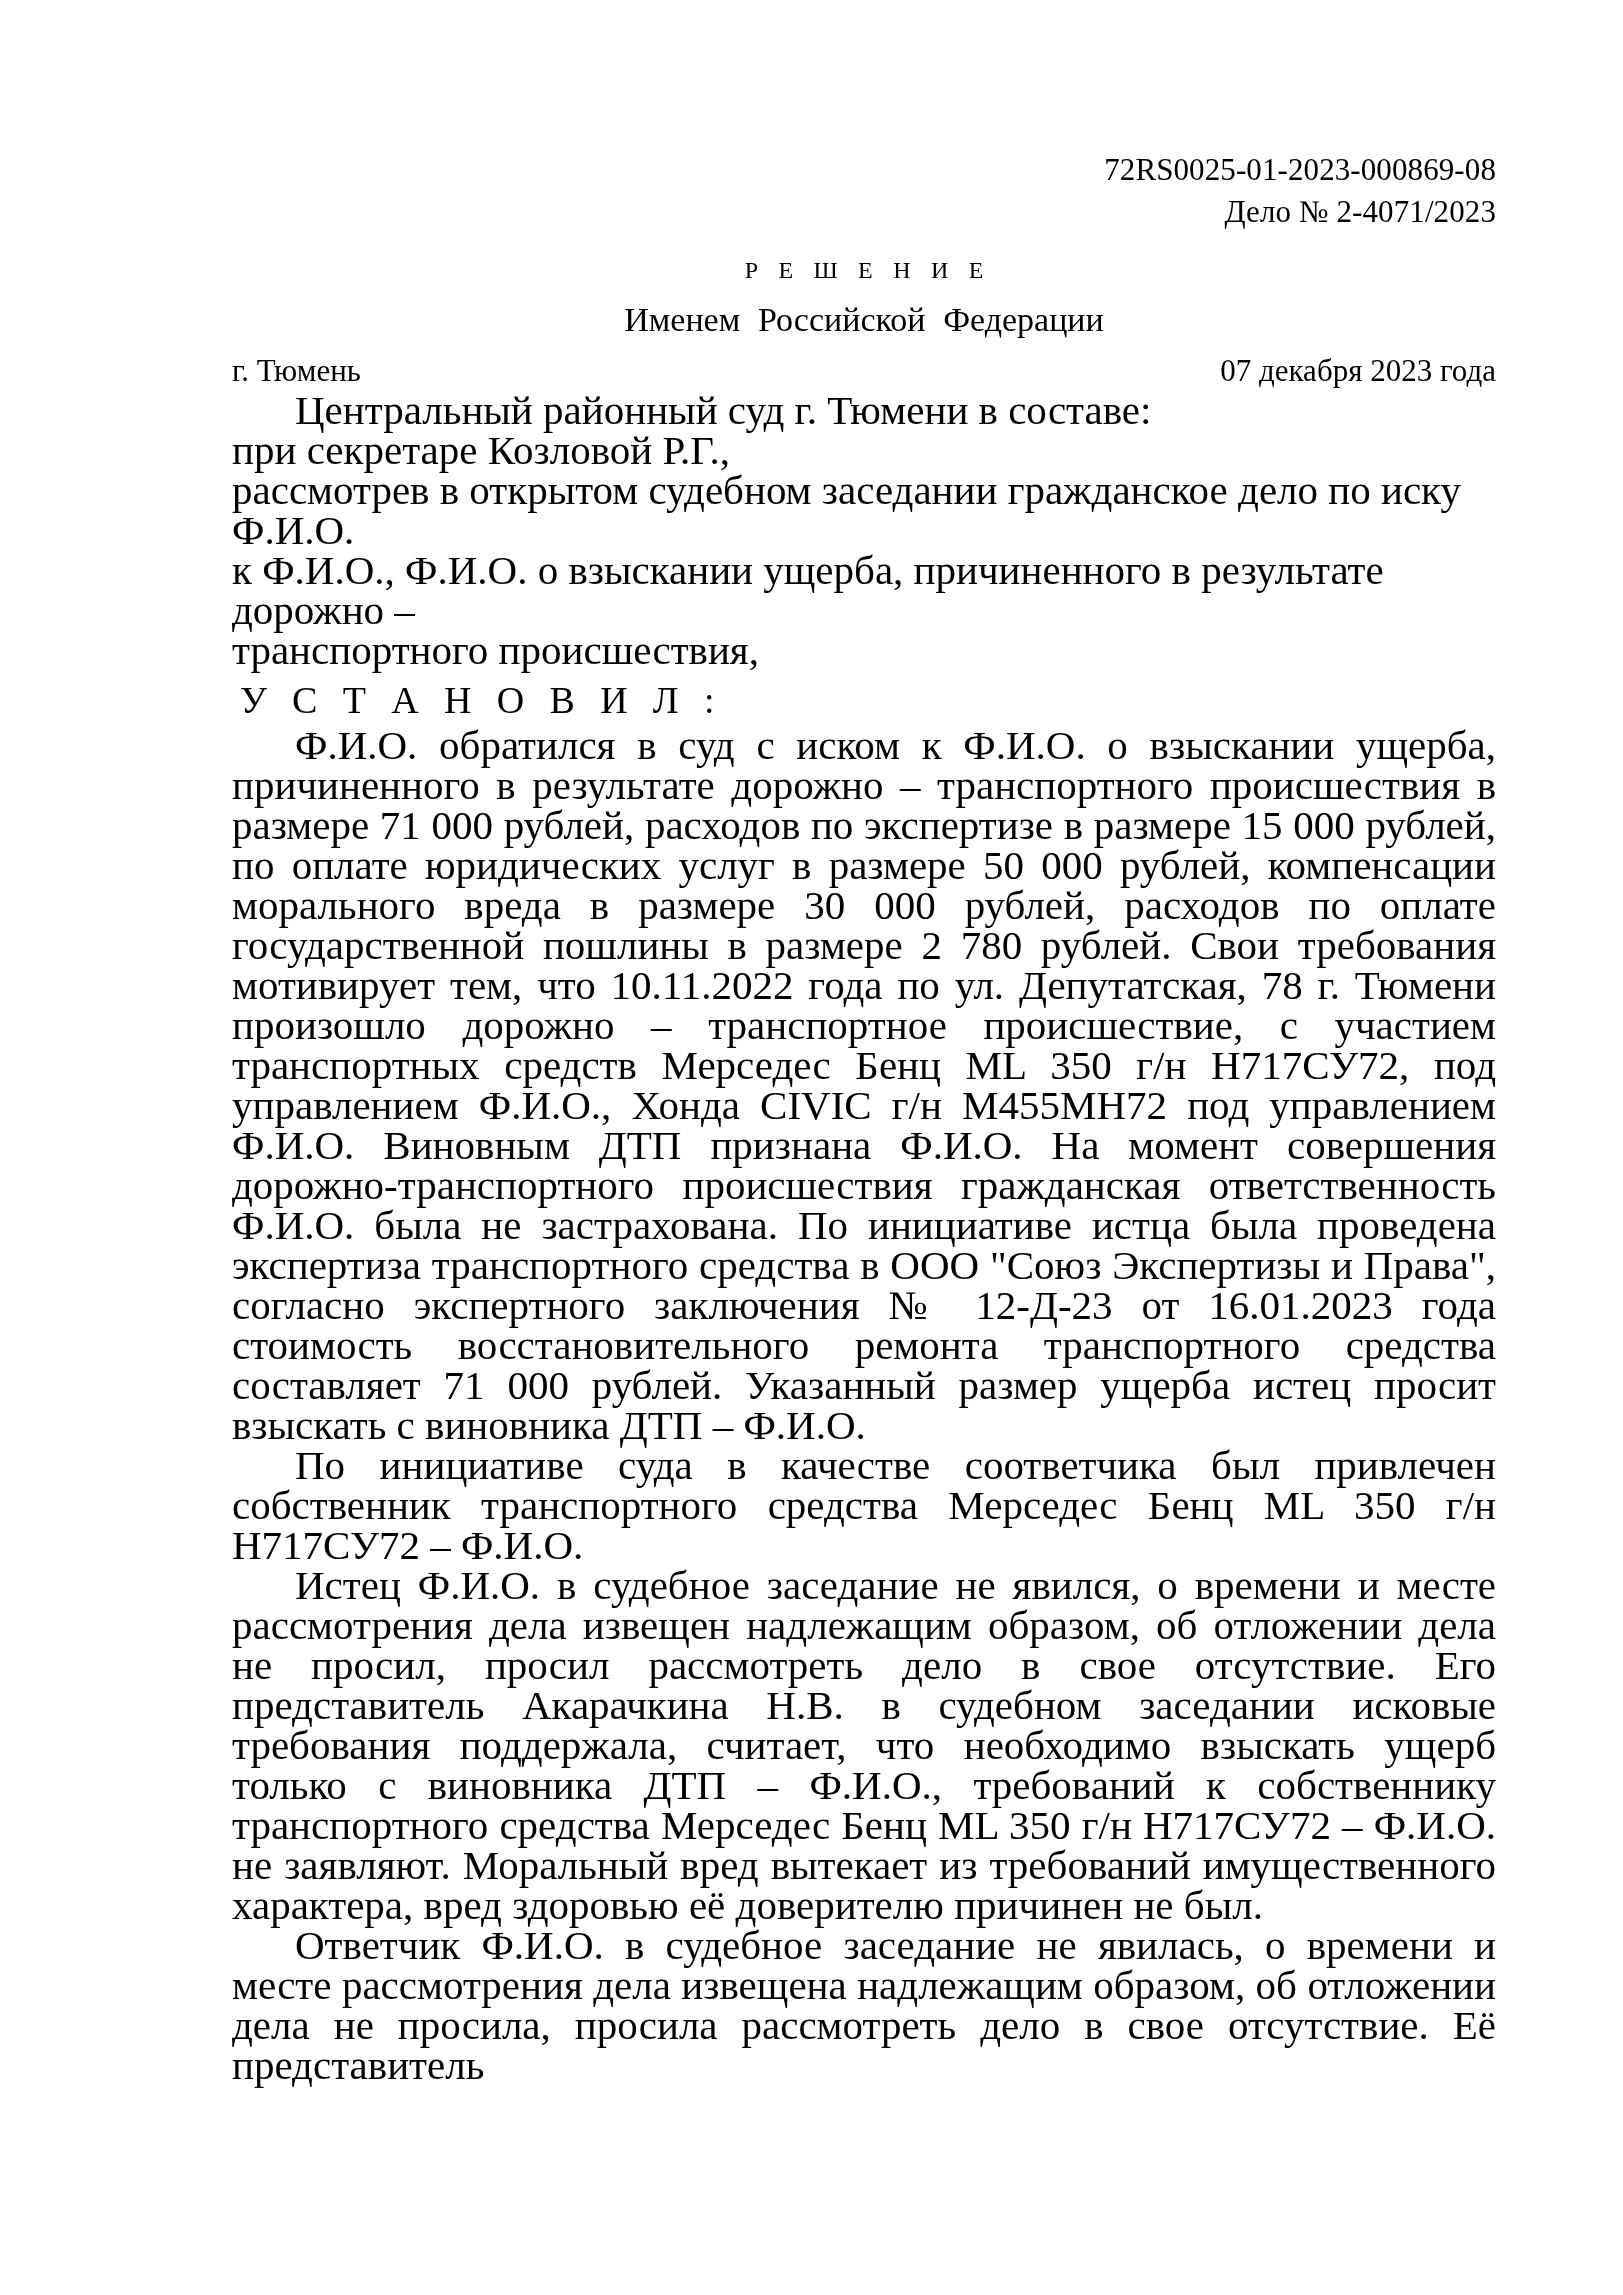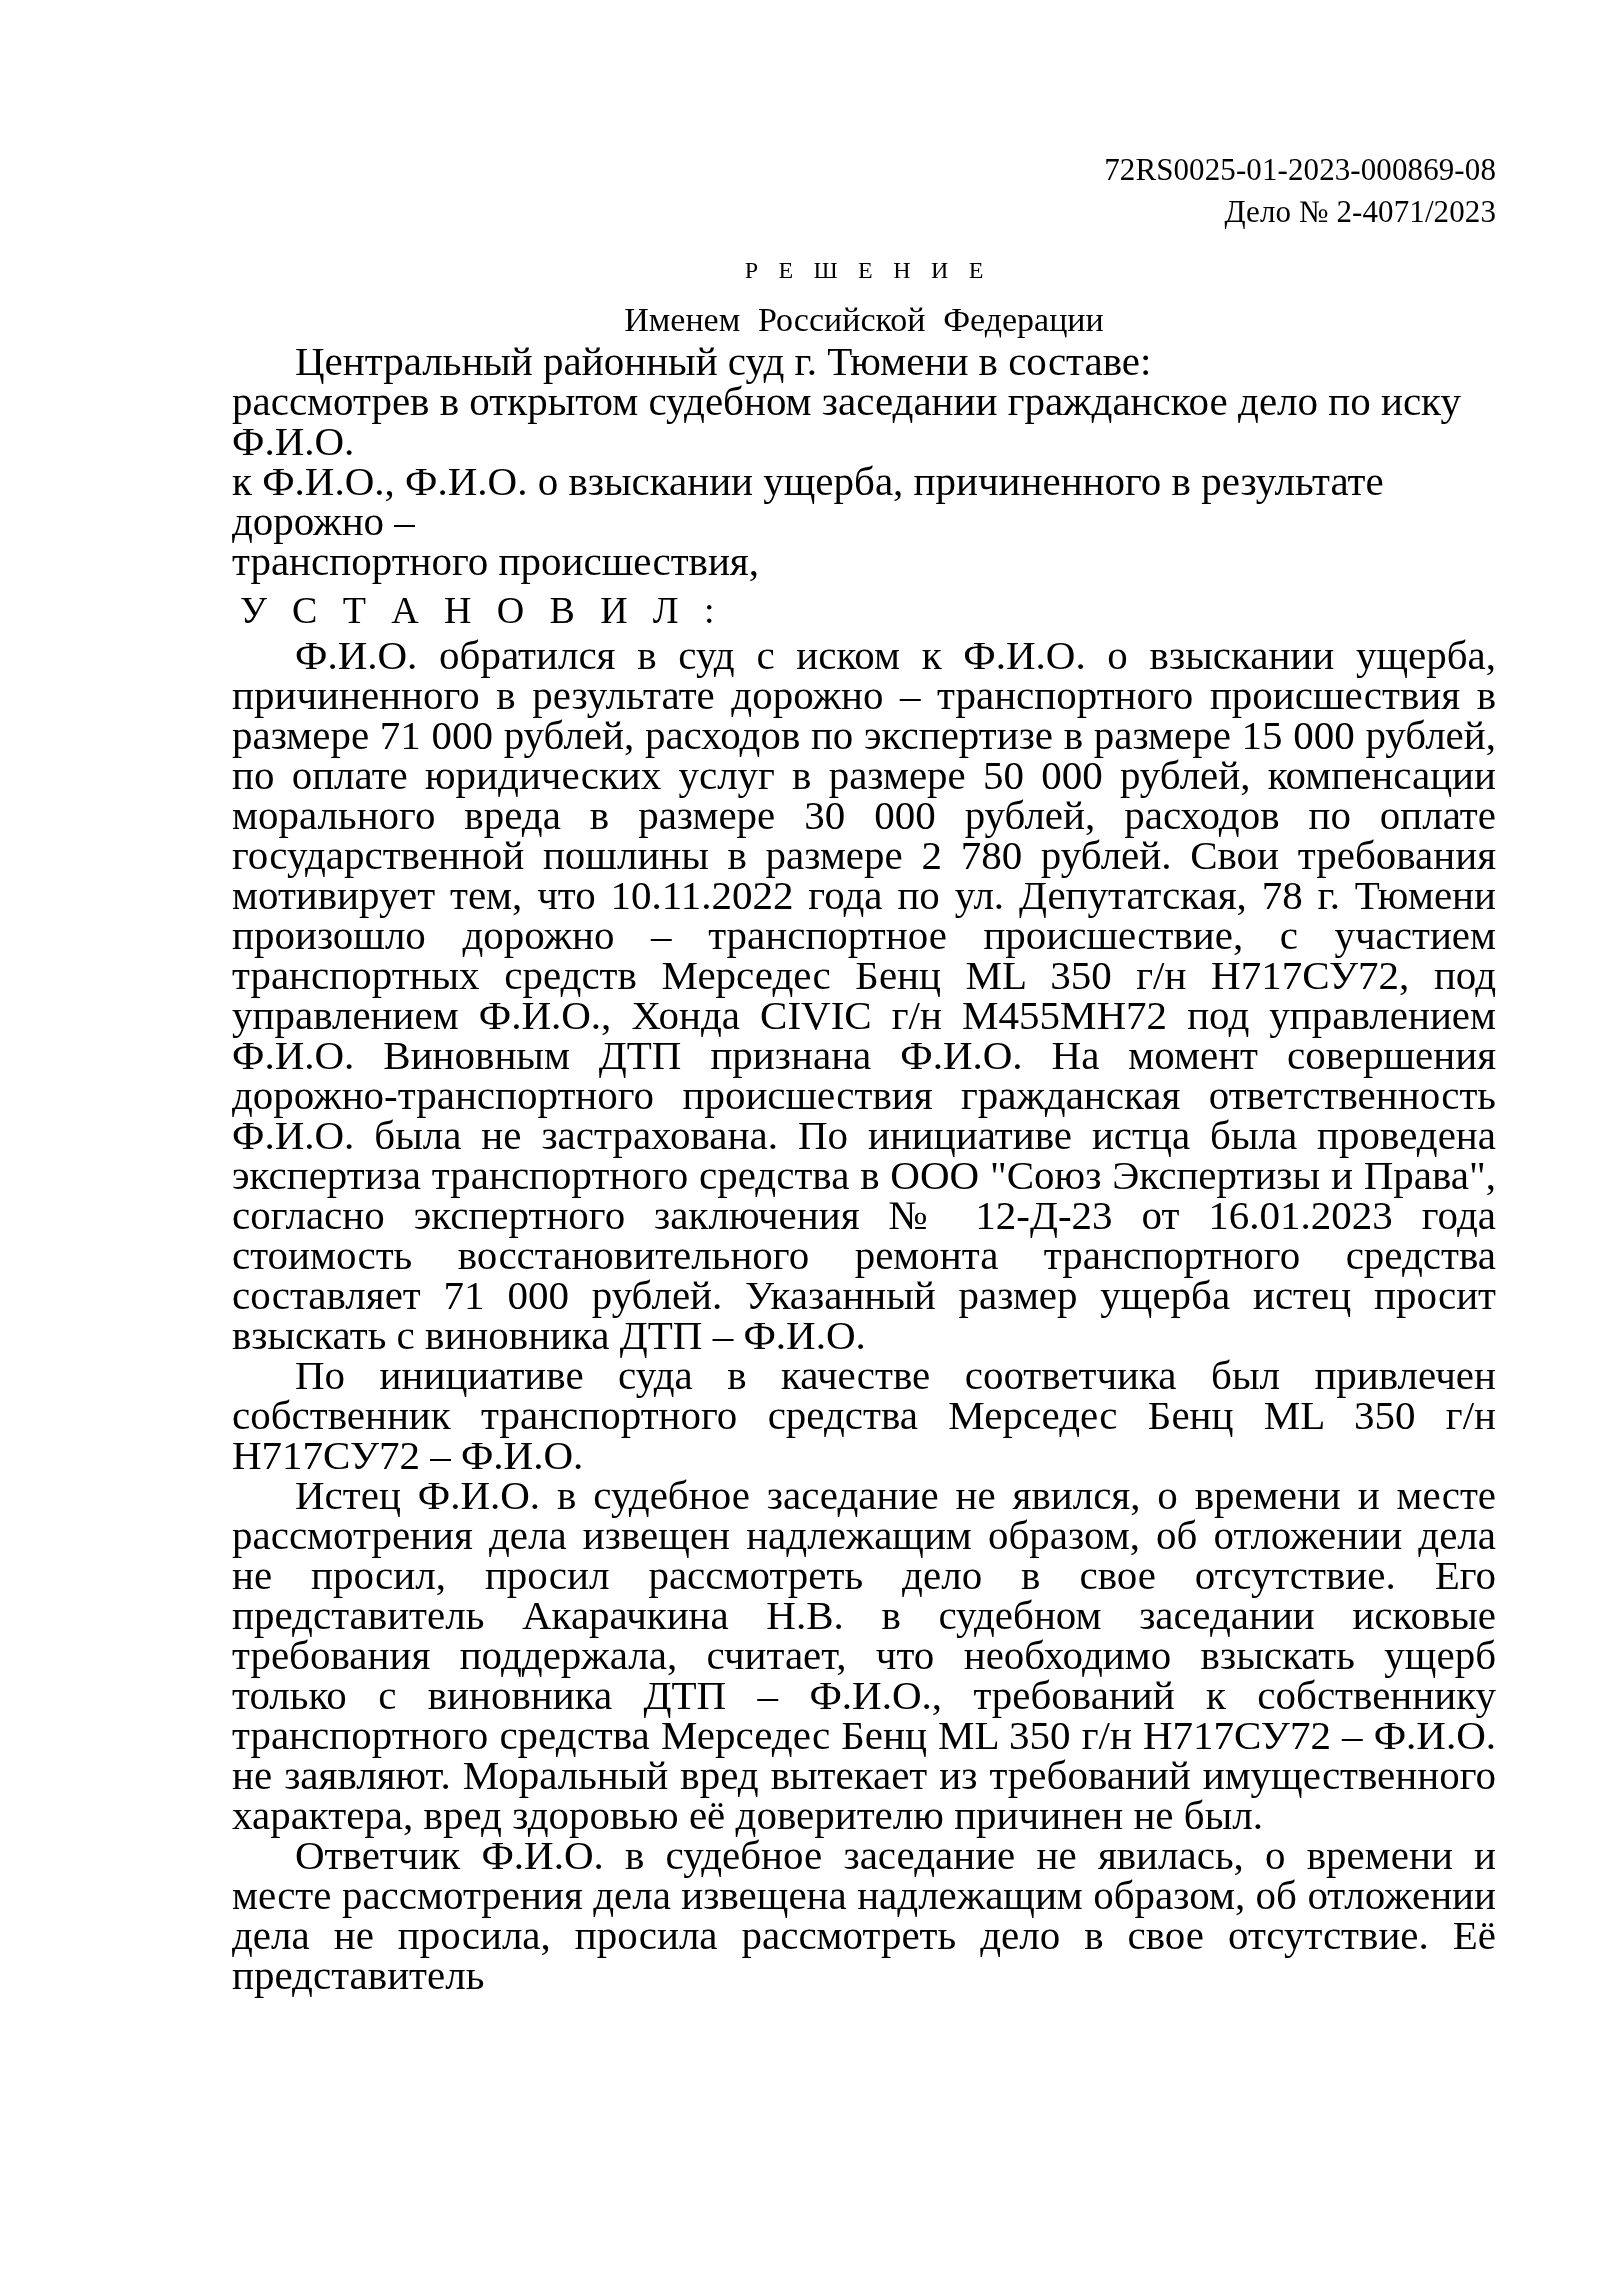--- a/index.html
+++ b/index.html
@@ -94,22 +94,27 @@
   <div class="content">
 
     <div class="doc-header">
       <div>72RS0025-01-2023-000869-08</div>
       <div>Дело № 2-4071/2023</div>
     </div>
 
     <div class="title-decision">Р Е Ш Е Н И Е</div>
     <div class="title-rf">Именем  Российской  Федерации</div>
 
+    <div class="place-date">
+      <span>г. Тюмень</span>
+      <span>07 декабря 2023 года</span>
+    </div>
 
     <p class="body">Центральный районный суд г. Тюмени в составе:</p>
+    <p class="body noindent flush">при секретаре Козловой Р.Г.,</p>
     <p class="body noindent flush">рассмотрев в открытом судебном заседании гражданское дело по иску Ф.И.О.</p>
     <p class="body noindent flush">к Ф.И.О., Ф.И.О. о взыскании ущерба, причиненного в результате дорожно –</p>
     <p class="body noindent flush">транспортного происшествия,</p>
 
     <div class="ustanovil">У С Т А Н О В И Л :</div>
 
     <p class="body">Ф.И.О. обратился в суд с иском к Ф.И.О. о взыскании ущерба, причиненного в результате дорожно – транспортного происшествия в размере 71 000 рублей, расходов по экспертизе в размере 15 000 рублей, по оплате юридических услуг в размере 50 000 рублей, компенсации морального вреда в размере 30 000 рублей, расходов по оплате государственной пошлины в размере 2 780 рублей. Свои требования мотивирует тем, что 10.11.2022 года по ул. Депутатская, 78 г. Тюмени произошло дорожно – транспортное происшествие, с участием транспортных средств Мерседес Бенц ML 350 г/н Н717СУ72, под управлением Ф.И.О., Хонда CIVIC г/н М455МН72 под управлением Ф.И.О. Виновным ДТП признана Ф.И.О. На момент совершения дорожно-транспортного происшествия гражданская ответственность Ф.И.О. была не застрахована. По инициативе истца была проведена экспертиза транспортного средства в ООО "Союз Экспертизы и Права", согласно экспертного заключения № 12-Д-23 от 16.01.2023 года стоимость восстановительного ремонта транспортного средства составляет 71 000 рублей. Указанный размер ущерба истец просит взыскать с виновника ДТП – Ф.И.О.</p>
     <p class="body">По инициативе суда в качестве соответчика был привлечен собственник транспортного средства Мерседес Бенц ML 350 г/н Н717СУ72 – Ф.И.О.</p>
     <p class="body">Истец Ф.И.О. в судебное заседание не явился, о времени и месте рассмотрения дела извещен надлежащим образом, об отложении дела не просил, просил рассмотреть дело в свое отсутствие. Его представитель Акарачкина Н.В. в судебном заседании исковые требования поддержала, считает, что необходимо взыскать ущерб только с виновника ДТП – Ф.И.О., требований к собственнику транспортного средства Мерседес Бенц ML 350 г/н Н717СУ72 – Ф.И.О. не заявляют. Моральный вред вытекает из требований имущественного характера, вред здоровью её доверителю причинен не был.</p>
     <p class="body">Ответчик Ф.И.О. в судебное заседание не явилась, о времени и месте рассмотрения дела извещена надлежащим образом, об отложении дела не просила, просила рассмотреть дело в свое отсутствие. Её представитель</p>

